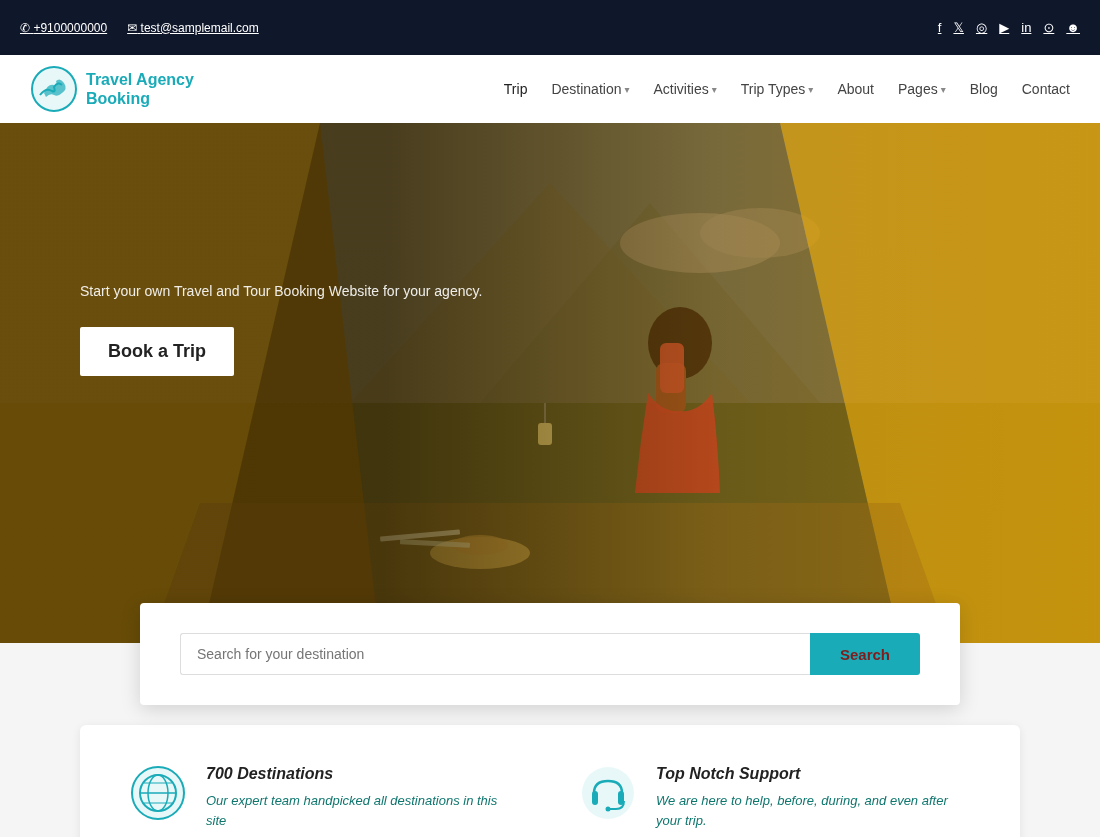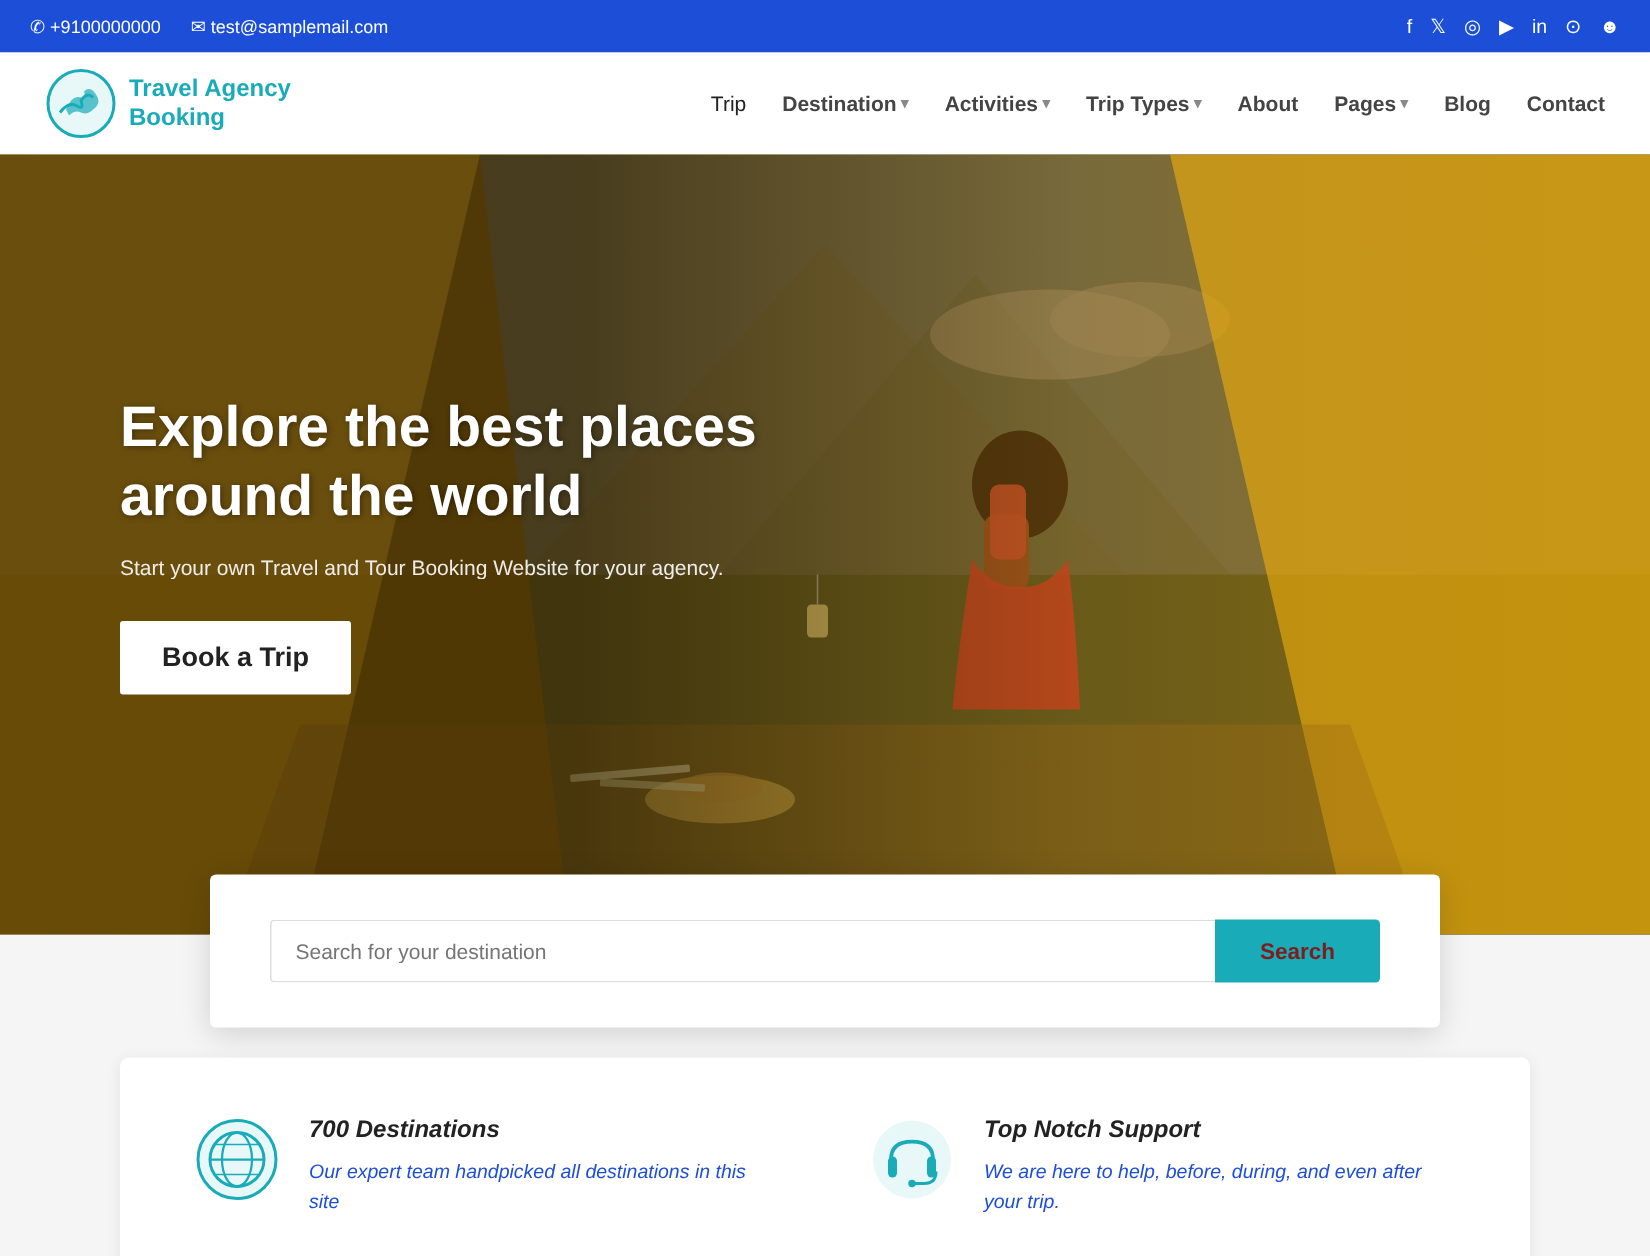--- a/index.html
+++ b/index.html
@@ -1,26 +1,27 @@
 <!DOCTYPE html>
 <html><head>
   <meta charset="utf-8">
   <style>
     * { margin: 0; padding: 0; box-sizing: border-box; }
     body { font-family: Arial, sans-serif; width: 1100px; overflow-x: hidden; background: #f5f5f5; }
 
     
     .top-bar {
-      background: #1d4ed8;
+      background: #0f172a;
       color: white;
       font-size: 12px;
-      padding: 10px 20px;
+      padding: 20px 20px;
       display: flex;
       align-items: center;
       justify-content: space-between;
+      text-decoration: underline;
     }
     .top-bar-left { display: flex; gap: 20px; align-items: center; }
     .top-bar-right { display: flex; gap: 12px; align-items: center; }
     .top-bar-icon { font-size: 13px; color: white; }
 
     
     .header {
       background: white;
       padding: 10px 30px;
       display: flex;
@@ -28,21 +29,21 @@
       justify-content: space-between;
       box-shadow: 0 1px 4px rgba(0,0,0,0.1);
     }
     .logo { display: flex; align-items: center; gap: 8px; }
     .logo-icon {
       width: 48px;
       height: 48px;
     }
     .logo-text { color: #1aabb8; font-weight: bold; font-size: 16px; line-height: 1.2; }
     .nav { display: flex; align-items: center; gap: 24px; font-size: 14px; color: #444; }
-    .nav-item { cursor: pointer; color: #444; display: flex; align-items: center; gap: 3px; font-weight: bold; }
+    .nav-item { cursor: pointer; color: #444; display: flex; align-items: center; gap: 3px; }
     .nav-item.active { color: #222; font-weight: 500; }
     .chevron { font-size: 10px; color: #888; }
 
     
     .hero {
       position: relative;
       width: 1100px;
       height: 520px;
       overflow: hidden;
     }
@@ -174,21 +175,21 @@
       justify-content: center;
     }
     .feature-text h3 {
       font-size: 16px;
       font-weight: bold;
       color: #222;
       margin-bottom: 8px;
     }
     .feature-text p {
       font-size: 13px;
-      color: #1d4ed8;
+      color: #0f766e;
       line-height: 1.5;
     }
   </style>
 </head>
 <body>
 
 <div class="top-bar">
   <div class="top-bar-left">
     <span>
       <span>✆</span>
@@ -271,21 +272,20 @@
 
     <ellipse cx="480" cy="430" rx="50" ry="16" fill="#c8a850" opacity="0.8"></ellipse>
     <ellipse cx="480" cy="422" rx="28" ry="10" fill="#b89040" opacity="0.8"></ellipse>
 
     <rect x="380" y="410" width="80" height="5" rx="1" fill="#f0f0d0" opacity="0.7" transform="rotate(-5,420,412)"></rect>
     <rect x="400" y="418" width="70" height="5" rx="1" fill="#e0e8c0" opacity="0.6" transform="rotate(3,435,420)"></rect>
   </svg>
 
   <div class="hero-bg"></div>
   <div class="hero-content">
-    <h1 class="hero-title">Explore the best places around the world</h1>
     <p class="hero-subtitle">Start your own Travel and Tour Booking Website for your agency.</p>
     <button class="hero-btn">Book a Trip</button>
   </div>
 </div>
 
 <div class="search-section">
   <div class="search-box">
     <input class="search-input" type="text" placeholder="Search for your destination" style="">
     <button class="search-btn">Search</button>
   </div>

